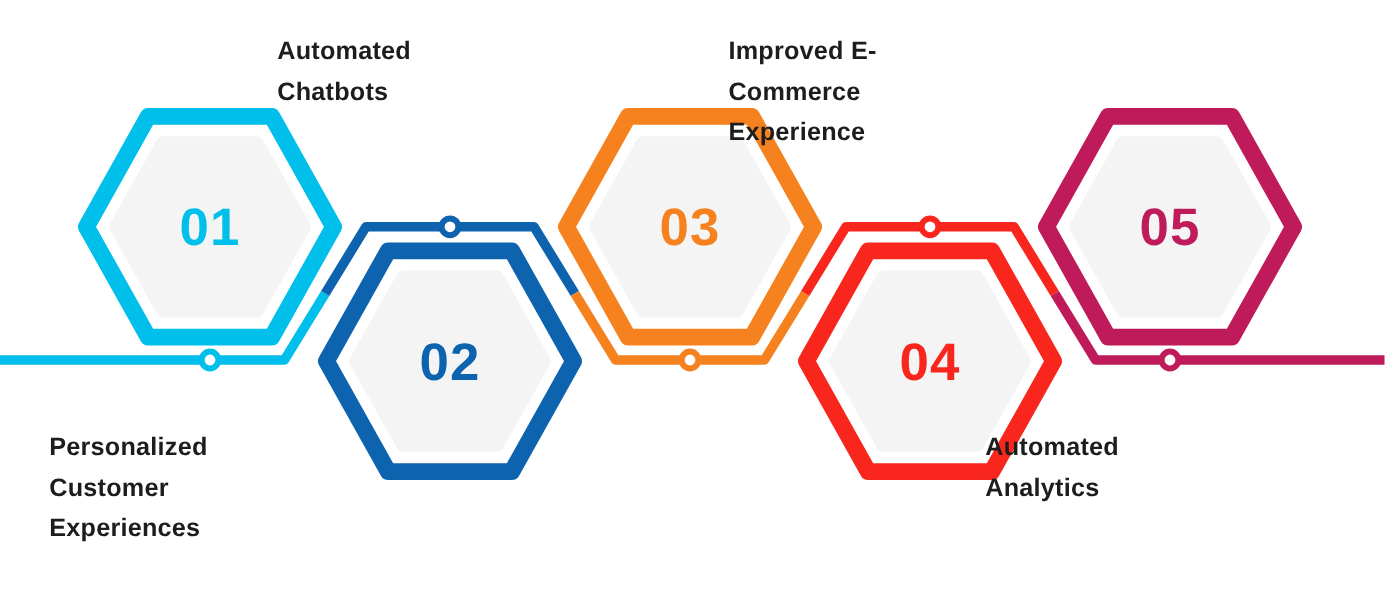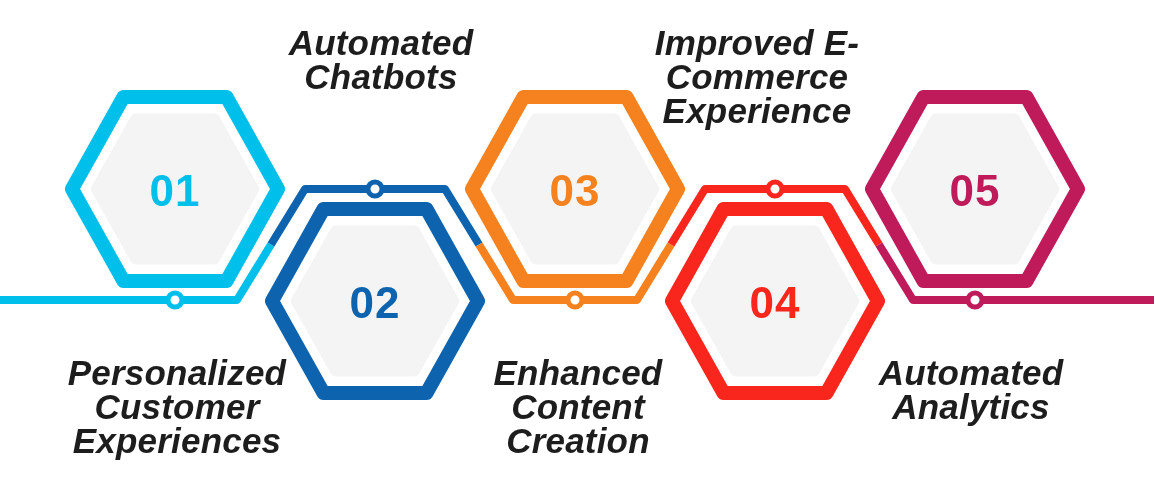--- a/index.html
+++ b/index.html
@@ -24,28 +24,26 @@
   .hex-number {
     font-family: "Liberation Sans", sans-serif;
     font-size: 44px;
     font-weight: bold;
     letter-spacing: 1px;
   }
   .step-label {
     position: absolute;
     width: 300px;
     transform: translateX(-50%);
-    text-align: center;
-    font-size: 35px;
+    font-size: 21px;
     line-height: 34px;
     font-weight: bold;
     color: #1d1d1d;
     white-space: pre-line;
     letter-spacing: 0.2px;
-    font-style: italic;
   }
   .label-above { top: 26px; }
   .label-below { top: 356px; }
 </style>
 </head>
 <body>
 
 <div class="stage">
 
   <svg class="diagram-svg" viewBox="0 0 1154 493">
@@ -90,30 +88,27 @@
 
     <g fill="#ffffff" stroke-width="5">
       <circle cx="175" cy="300" r="7" stroke="#00bfeb"></circle>
       <circle cx="375" cy="189" r="7" stroke="#0e63af"></circle>
       <circle cx="575" cy="300" r="7" stroke="#f5821f"></circle>
       <circle cx="775" cy="189" r="7" stroke="#f8261d"></circle>
       <circle cx="975" cy="300" r="7" stroke="#bf1b5b"></circle>
     </g>
   </svg>
 
-  <div class="step-label label-below" style="left:177px">Personalized
+  <div class="step-label label-below" style="left:191px">Personalized
 Customer
 Experiences</div>
 
   <div class="step-label label-above" style="left:381px">Automated
 Chatbots</div>
 
-  <div class="step-label label-below" style="left:578px">Enhanced
-Content
-Creation</div>
 
   <div class="step-label label-above" style="left:757px">Improved E-
 Commerce
 Experience</div>
 
   <div class="step-label label-below" style="left:971px">Automated
 Analytics</div>
 
 </div>
 

